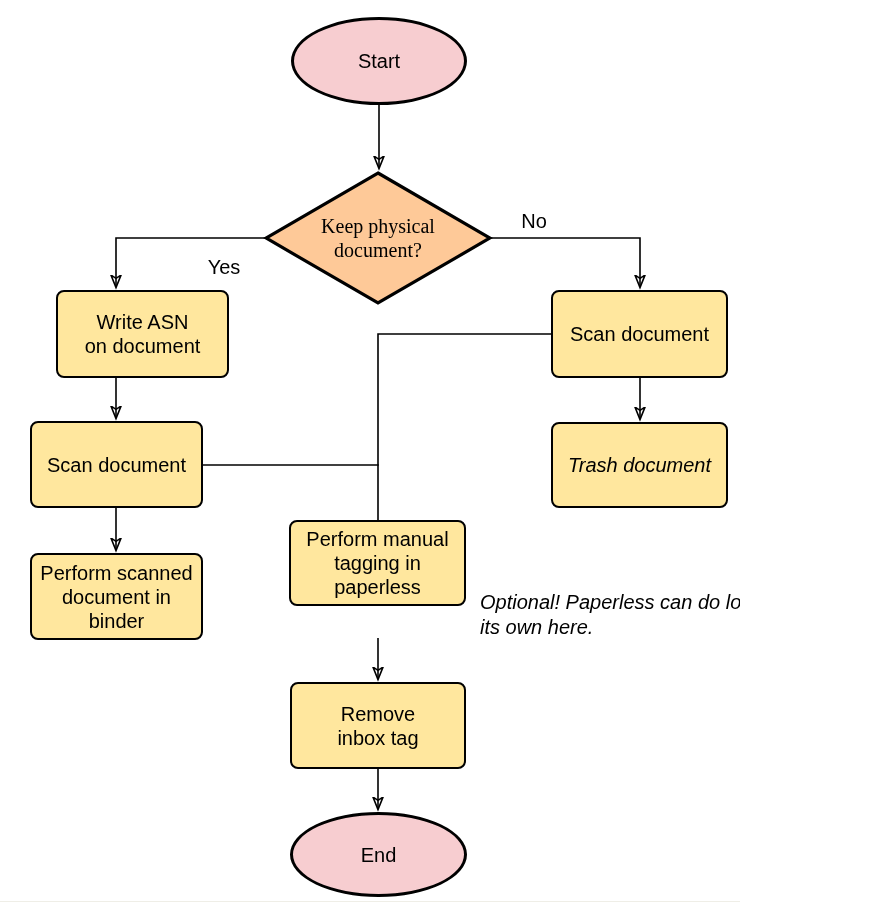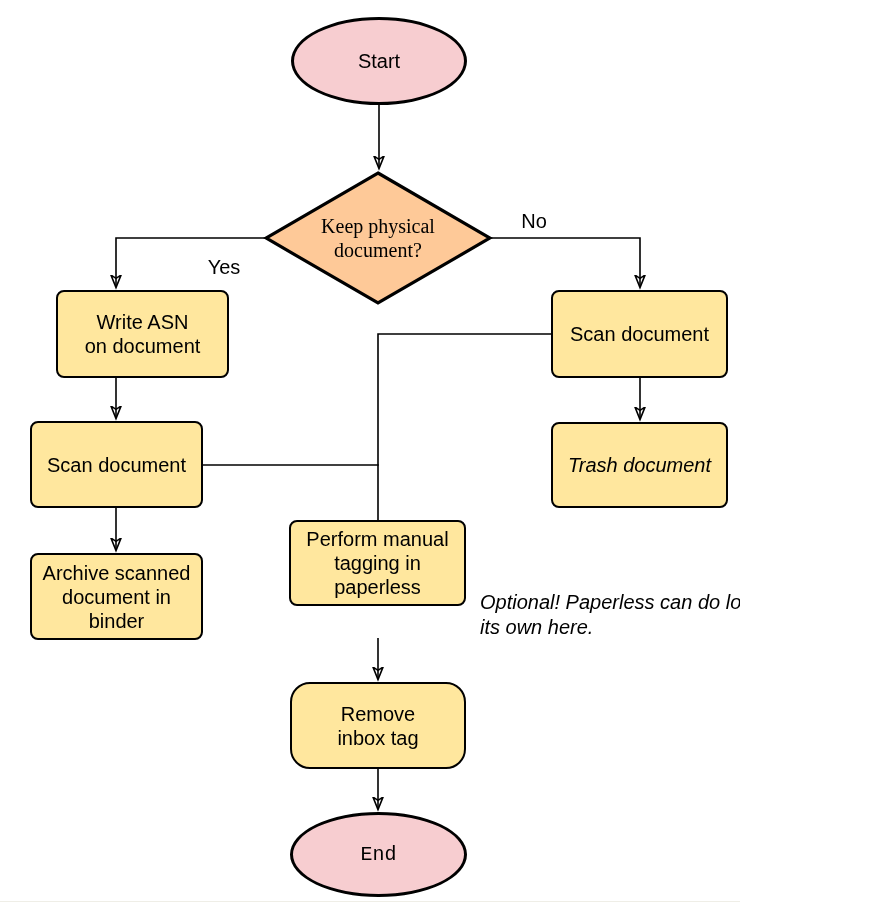--- a/index.html
+++ b/index.html
@@ -95,45 +95,45 @@
   <div class="node process" style="left:30px;top:290px;width:173px;height:88px;margin-left:26px;">
     <span>Write ASN
 on document</span>
   </div>
 
   <div class="node process" style="left:30px;top:421px;width:173px;height:87px;">
     <span>Scan document</span>
   </div>
 
   <div class="node process" style="left:30px;top:553px;width:173px;height:87px;">
-    <span>Archive scanned
+    <span>Perform scanned
 document in
 binder</span>
   </div>
 
   <div class="node process" style="left:551px;top:290px;width:177px;height:88px;">
     <span>Scan document</span>
   </div>
 
   <div class="node process" style="left:551px;top:422px;width:177px;height:86px;font-style:italic;">
     <span>Trash document</span>
   </div>
 
   <div class="node process" style="left:289px;top:520px;width:177px;height:86px;">
     <span>Perform manual
 tagging in
 paperless</span>
   </div>
 
-  <div class="node process" style="left:290px;top:682px;width:176px;height:87px;border-radius:20px;">
+  <div class="node process" style="left:290px;top:682px;width:176px;height:87px;">
     <span>Remove
 inbox tag</span>
   </div>
 
-  <div class="node terminal" style="left:290px;top:812px;width:177px;height:85px;font-family:Liberation Mono, monospace;">
+  <div class="node terminal" style="left:290px;top:812px;width:177px;height:85px;">
     <span>End</span>
   </div>
 
   <div class="edge-label" style="left:194px;top:208px;width:60px;margin-top:47px;">Yes</div>
   <div class="edge-label" style="left:504px;top:209px;width:60px;">No</div>
 
   <div class="annotation" style="left:480px;top:590px;width:415px;">Optional! Paperless can do lots of work on
 its own here.</div>
 
   <div class="page-edge"></div>

